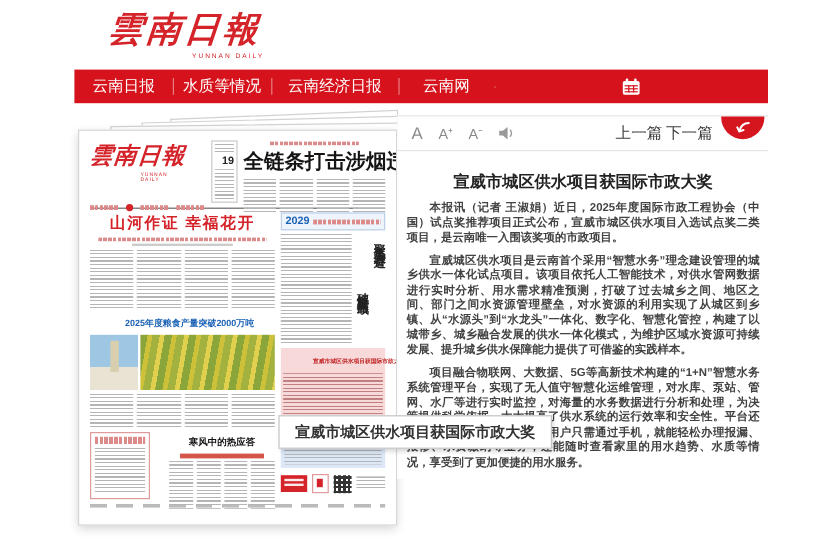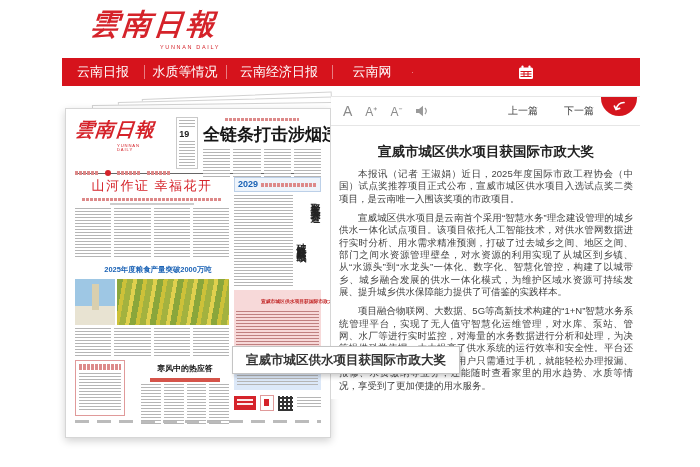--- a/index.html
+++ b/index.html
@@ -47,34 +47,34 @@
   .mast-left { flex:1; }
   .paper-logo { font-family:"DejaVu Serif", serif; font-weight:bold; font-style:italic;
                 color:#d5232a; font-size:19px; letter-spacing:1px; transform:skewX(-5deg);
                 white-space:nowrap; }
   .paper-logo-sub { color:#d5232a; font-size:10px; letter-spacing:2px; transform:scale(.42);
                     transform-origin:0 0; margin-left:42px; }
   .paper-slogan { display:flex; gap:6px; align-items:center; margin-top:5px; }
   .slog { width:24px; height:4px; }
   .emblem { width:6px; height:6px; border-radius:50%; background:#d5232a; }
   .datebox { width:26px; border:1px solid #c9c9c9; padding:2px; display:flex; flex-direction:column;
-             align-items:flex-start; gap:2px; box-sizing:border-box; }
+             align-items:flex-end; gap:2px; box-sizing:border-box; }
   .datebox .dl { width:100%; height:7px; }
   .daynum { font-size:9px; font-weight:bold; color:#222; line-height:10px; }
   .mast-right { width:118px; }
   .mr-bar { height:3px; width:74px; margin:1px auto 2px; }
   .top-headline { font-size:17px; font-weight:bold; color:#151515; white-space:nowrap;text-align:center; }
   .mast-right .cols { margin-top:3px; } .mast-right .cols > div { height:30px; }
 
   .rule { border-top:1.5px solid #666; margin:4px 0 3px; }
 
   .main-flex { display:flex; gap:5px; }
   .colL { width:154px; } .colR { flex:1; min-width:0; }
 
-  .main-headline { color:#d5232a; font-weight:normal; font-size:13px; letter-spacing:1.5px;
+  .main-headline { color:#d5232a; font-weight:bold; font-size:13px; letter-spacing:1.5px;
                    text-align:center; white-space:nowrap; }
   .sub-red { height:3px; width:140px; margin:3px auto 2px; }
   .sub-gray { height:2px; width:84px; margin:0 auto 3px; background:#ccc; }
   .colL .body1 > div { height:50px; }
 
   .photo-block { margin-top:3px; }
   .photo-headline { color:#1a62b5; font-weight:bold; font-size:12px; white-space:nowrap;
                     transform:scale(.62); transform-origin:center; text-align:center; margin-bottom:1px; }
   .photos { display:flex; gap:2px; height:46px; }
   .ph-mon { width:40px; background:linear-gradient(#9ec7e4 58%, #e8e3d2 58%); position:relative; }
@@ -129,30 +129,30 @@
                   background:repeating-linear-gradient(90deg,#bbb 0 14px, transparent 14px 22px); }
 
   
   .panel { position:absolute; left:331px; top:96px; width:309px; background:#fff; }
   .toolbar { height:30px; border-top:1px solid #e6e6e6; border-bottom:1px solid #e6e6e6;
              display:flex; align-items:center; padding:0 46px 0 12px; gap:13px; color:#8a8a8a;
              position:relative; box-sizing:border-box; }
   .tb-a  { font-size:14px; cursor:pointer; }
   .tb-ap, .tb-am { font-size:12px; cursor:pointer; }
   .tb-audio { display:flex; align-items:center; cursor:pointer; }
-  .tb-prevnext { margin-left:auto; color:#3c3c3c; font-size:10px; display:flex; gap:26px;justify-content:space-between; }
+  .tb-prevnext { margin-left:auto; color:#3c3c3c; font-size:13px; display:flex; gap:3px;justify-content:space-between; }
   .tb-prevnext span { cursor:pointer; }
   .tb-return { position:absolute; right:3px; top:0; width:36px; height:19px; background:#d5161e;
                border-radius:0 0 19px 19px; display:flex; align-items:center; justify-content:center;
                cursor:pointer; }
   .article-body { padding:8px 7px 0 8px; }
   .article-title { text-align:center; font-size:13.5px; font-weight:bold; color:#222;
                    margin:9px 0 4px; }
   .article-body p { font-size:9.5px; line-height:1.3; color:#424242; text-indent:2em;
-                    text-align:justify; margin:7px 0; }
+                    text-align:justify; margin:7px 0;font-weight:bold; }
 
   
   .tooltip { position:absolute; left:232px; top:346px; width:226px; height:26px; background:#fff;
              border:1px solid #c4c4c4; box-shadow:2px 3px 4px rgba(0,0,0,.18); z-index:50;
              line-height:26px; text-align:center; font-size:12.5px; font-weight:bold; color:#333; }
 
   
   .pagebar { position:absolute; left:62px; top:441px; width:285px; height:22px; background:#f3f3f3;
              display:flex; align-items:center; font-size:11.5px; color:#333; padding:0 12px;
              box-sizing:border-box; gap:4px; }

